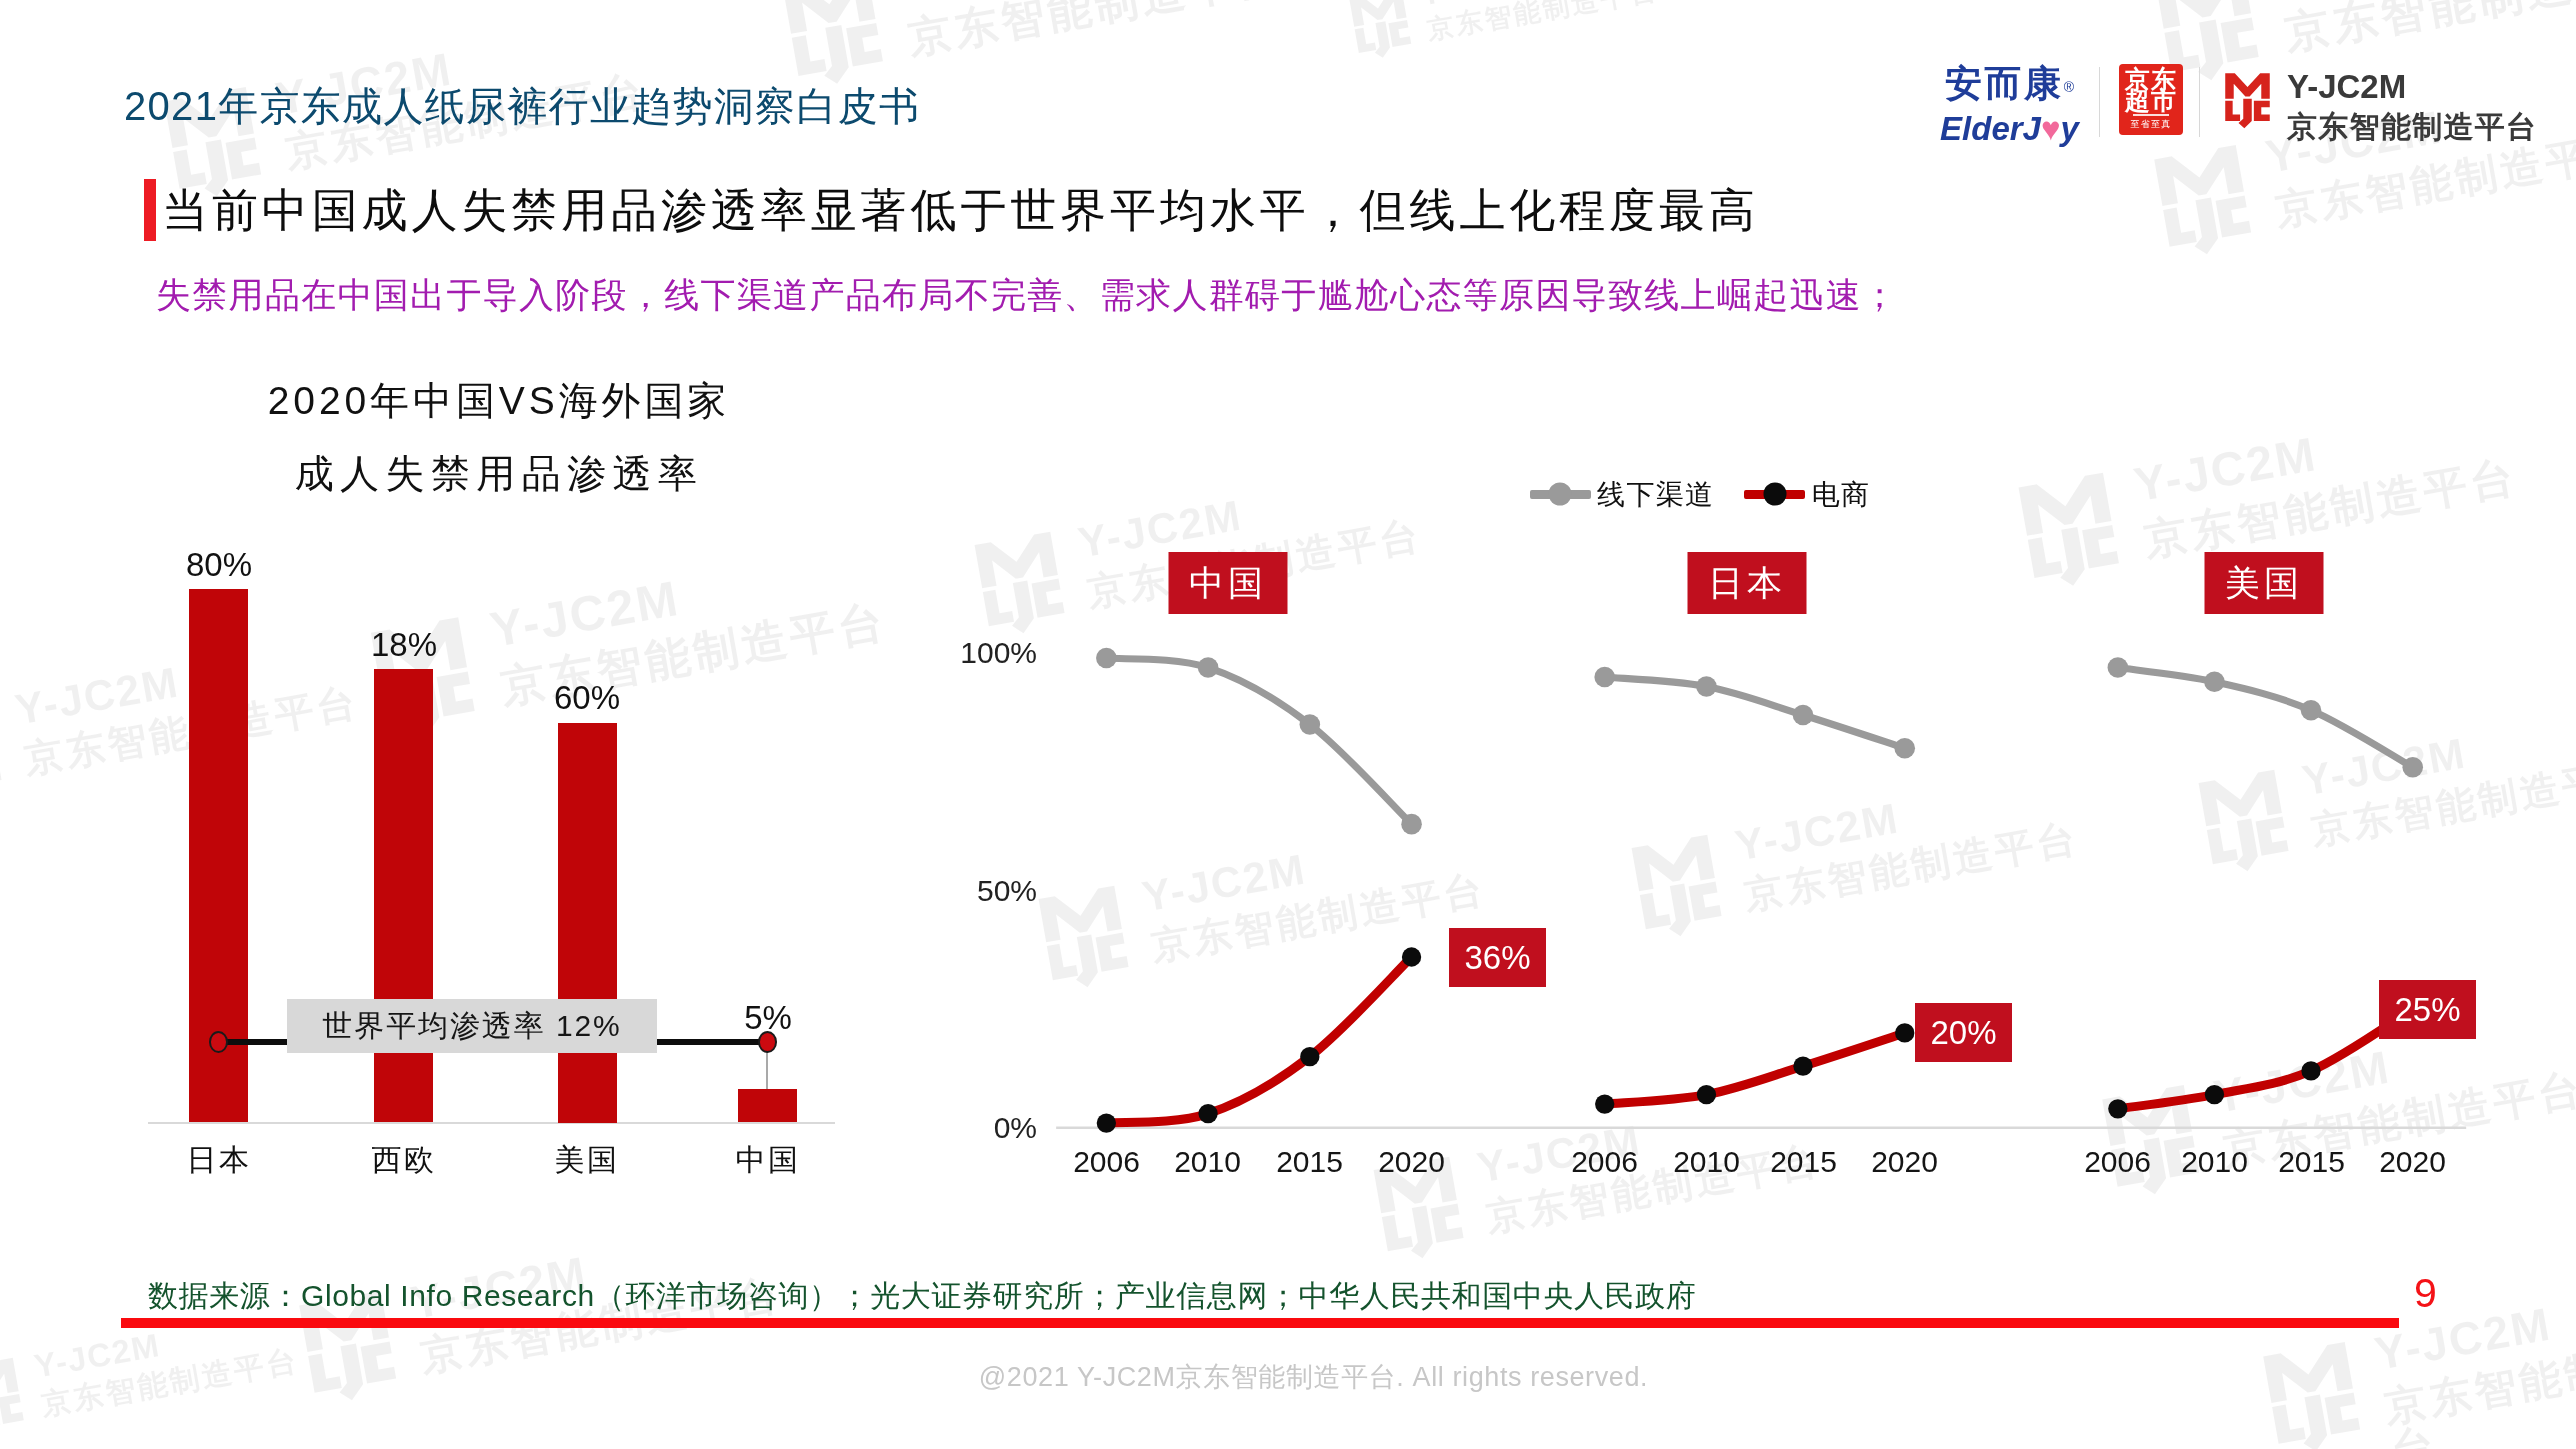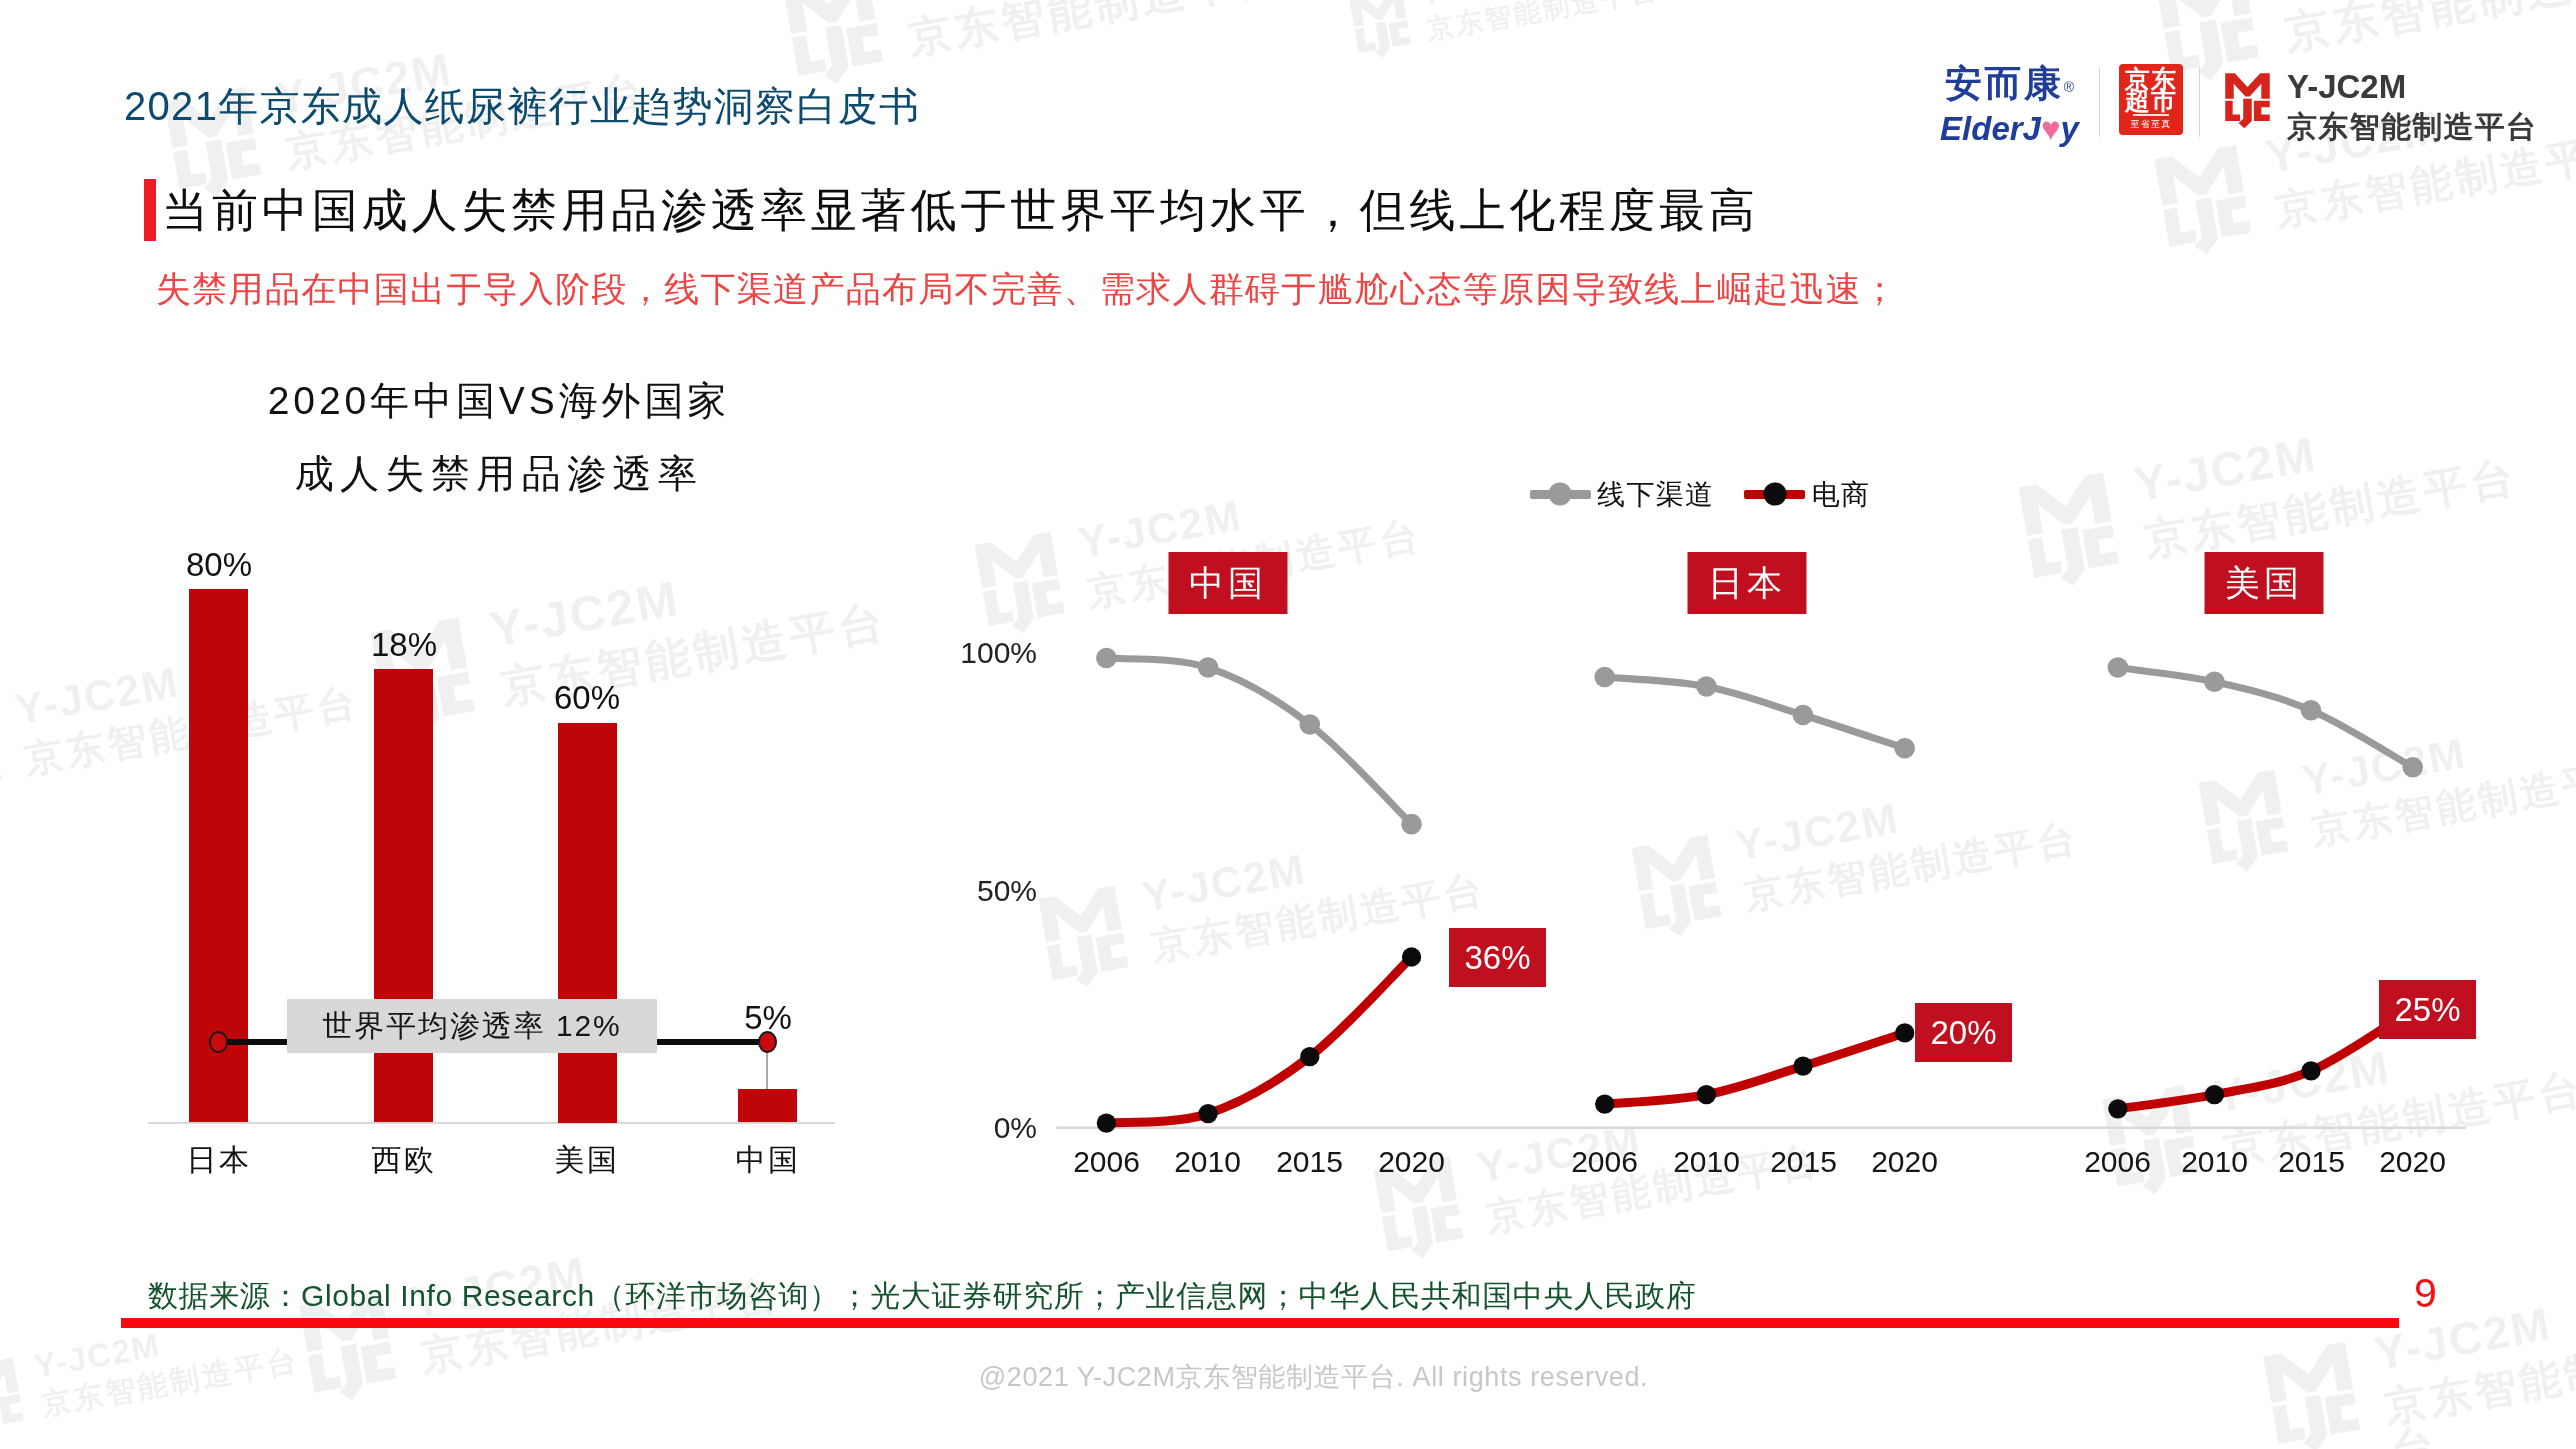--- a/index.html
+++ b/index.html
@@ -28,21 +28,21 @@
   #logo-jdmart .sep{width:36px;height:1.3px;background:rgba(255,255,255,.85);margin:3.2px auto 1.9px;}
   #logo-jdmart .tag{font-size:9px;letter-spacing:1.3px;}
   #logo-jc2m{left:2221px;top:70px;display:flex;gap:13px;align-items:flex-start;}
   #logo-jc2m .txt{display:flex;flex-direction:column;}
   #logo-jc2m .en{font-size:33px;font-weight:700;color:#3a3a3a;line-height:1;}
   #logo-jc2m .cn{font-size:30px;font-weight:700;color:#3a3a3a;letter-spacing:1.3px;margin-top:3.9px;}
 
   
   #accent-bar{left:144px;top:179px;width:11.6px;height:62px;background:#ed1b23;}
   #slide-title{left:162px;top:179px;font-size:46px;font-weight:400;color:#0d0d0d;letter-spacing:3.9px;line-height:62px;}
-  #subtitle{left:156px;top:266px;font-size:35px;color:#ef4444;letter-spacing:1.3px;}
+  #subtitle{left:156px;top:272px;font-size:35px;color:#a21caf;letter-spacing:1.3px;}
 
   
   #bar-chart{left:148px;top:361px;width:702px;height:837px;}
   #bar-title-1{left:0;top:13px;width:702px;text-align:center;font-size:39px;color:#111;letter-spacing:3.9px;}
   #bar-title-2{left:0;top:86px;width:702px;text-align:center;font-size:39px;color:#111;letter-spacing:6.4px;}
   #bar-plot{left:0;top:0;width:702px;height:837px;}
   .bar{position:absolute;background:#c00508;}
   .bar-value{position:absolute;width:116px;text-align:center;font-size:33px;color:#111;}
   .bar-cat{position:absolute;width:116px;text-align:center;font-size:30px;color:#111;letter-spacing:2.6px;}
   #bar-baseline{left:0;top:761px;width:687px;height:1.9px;background:#d9d9d9;}

